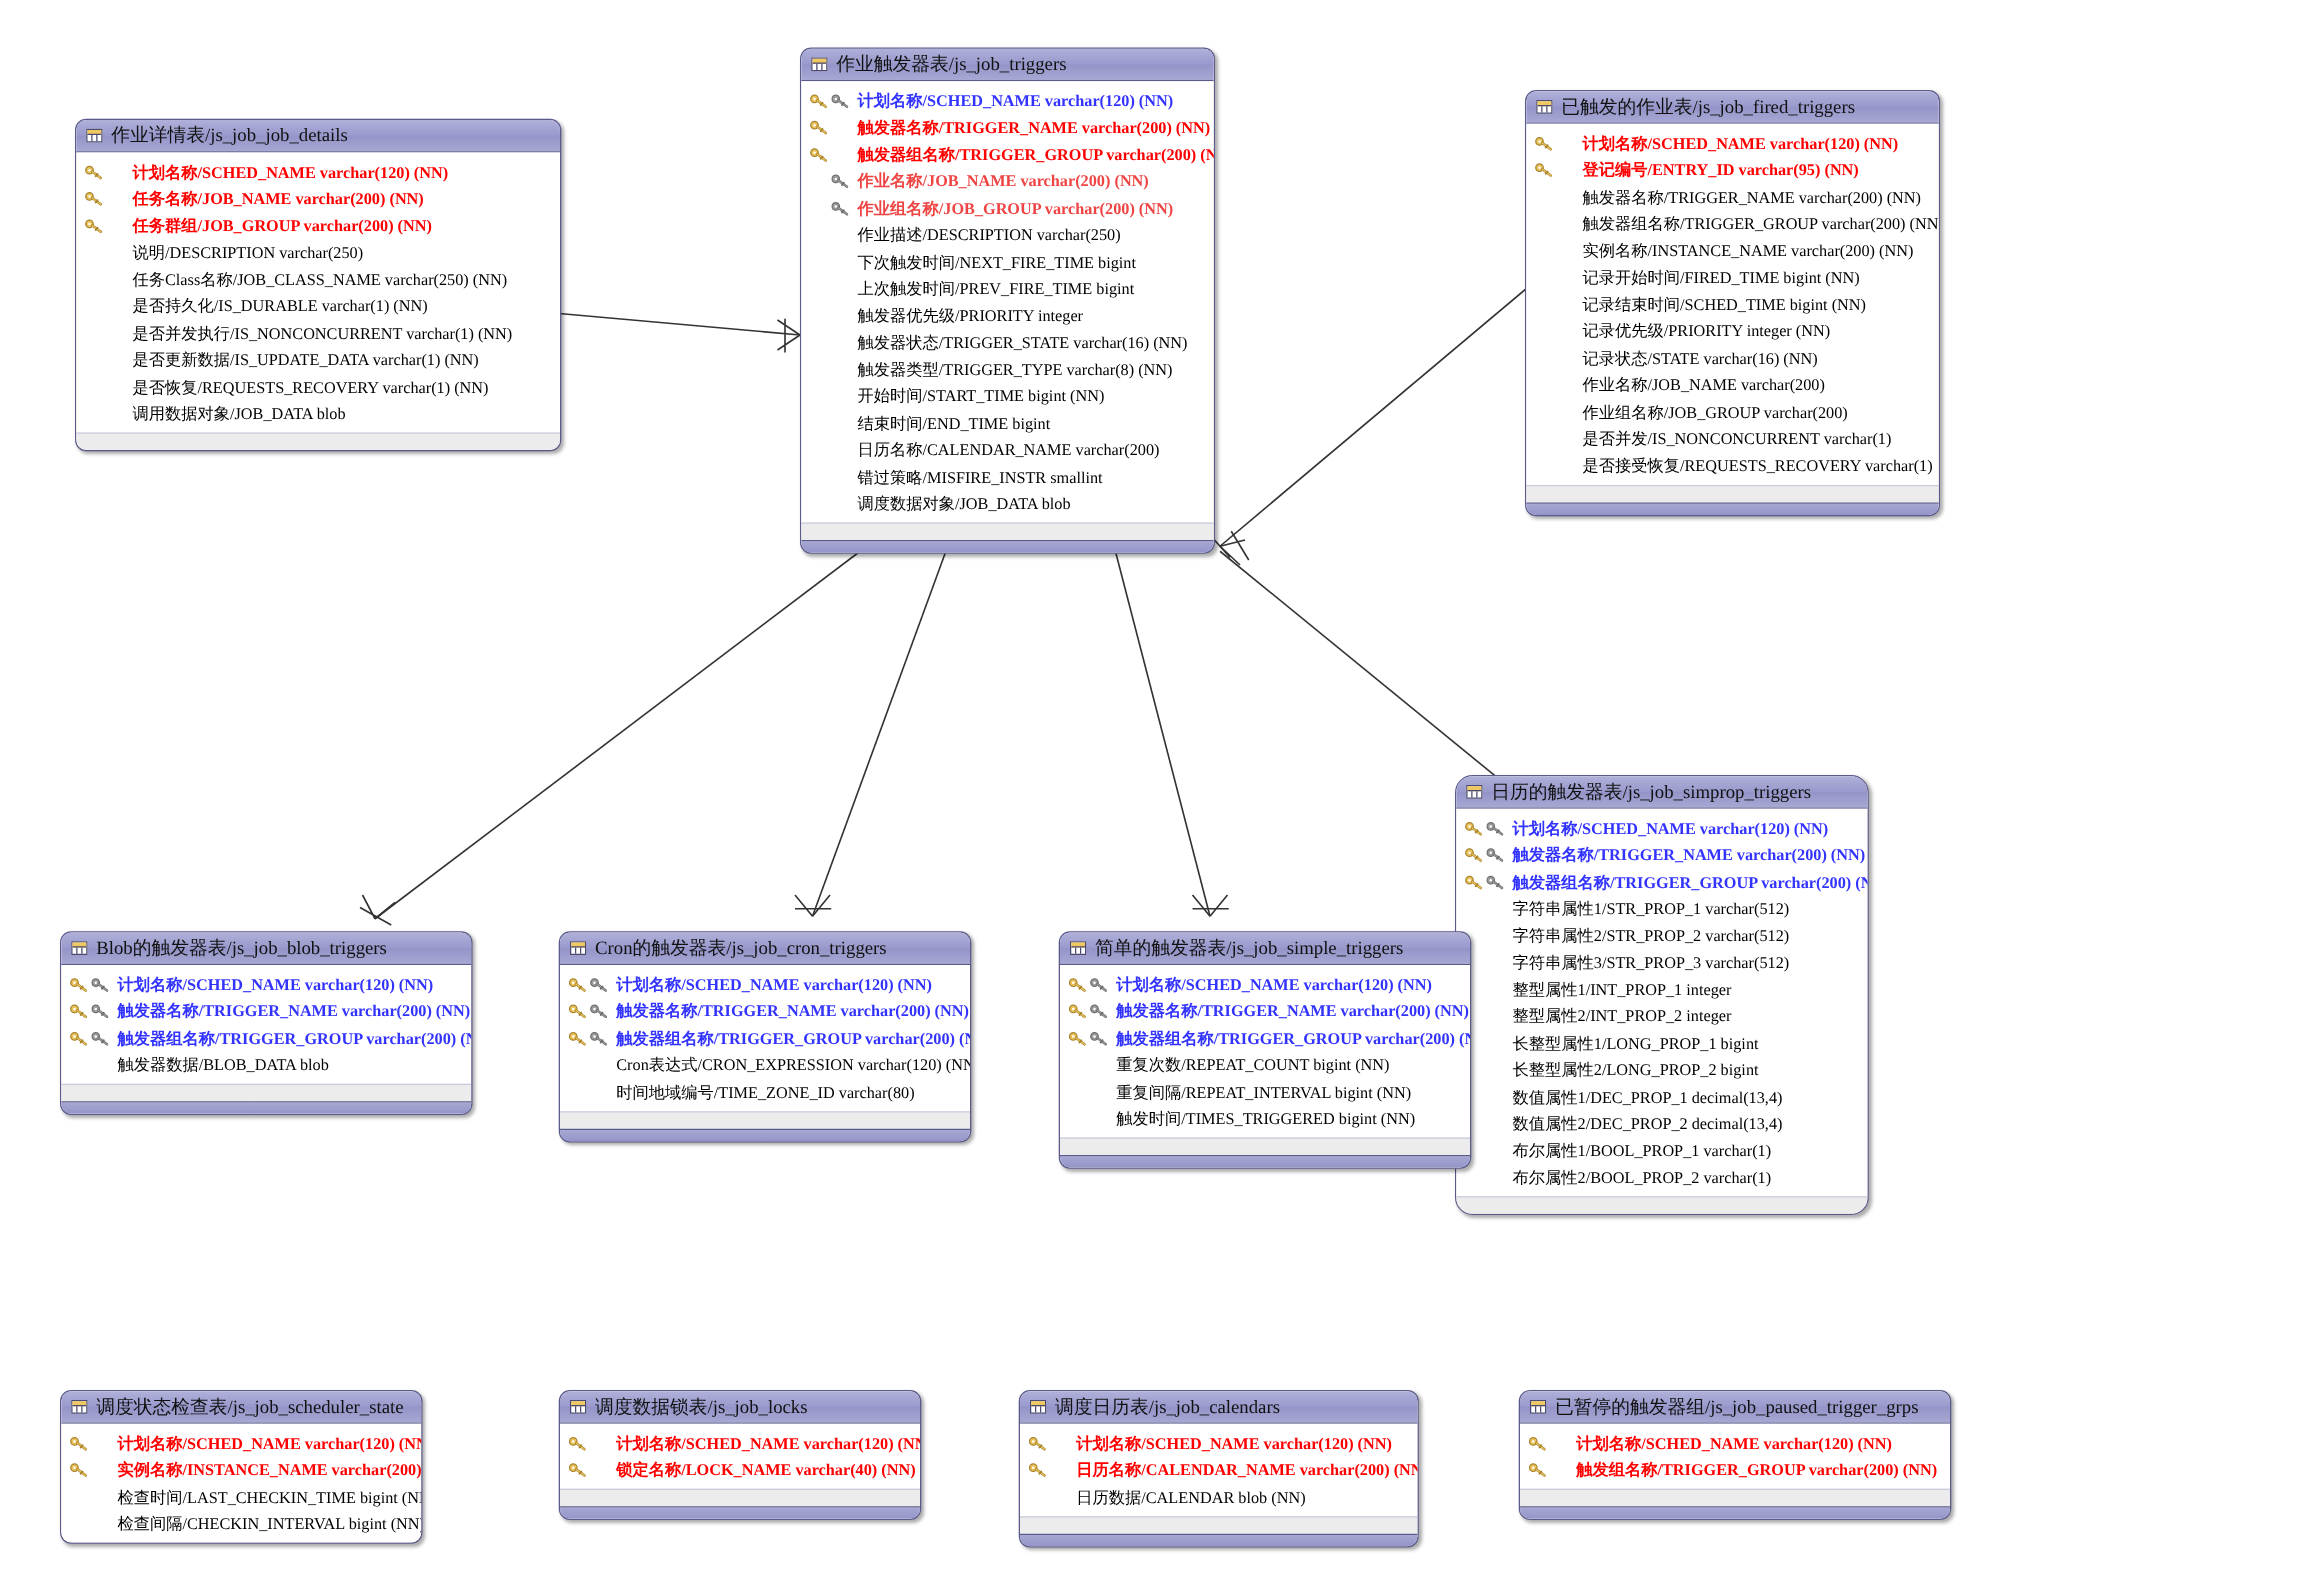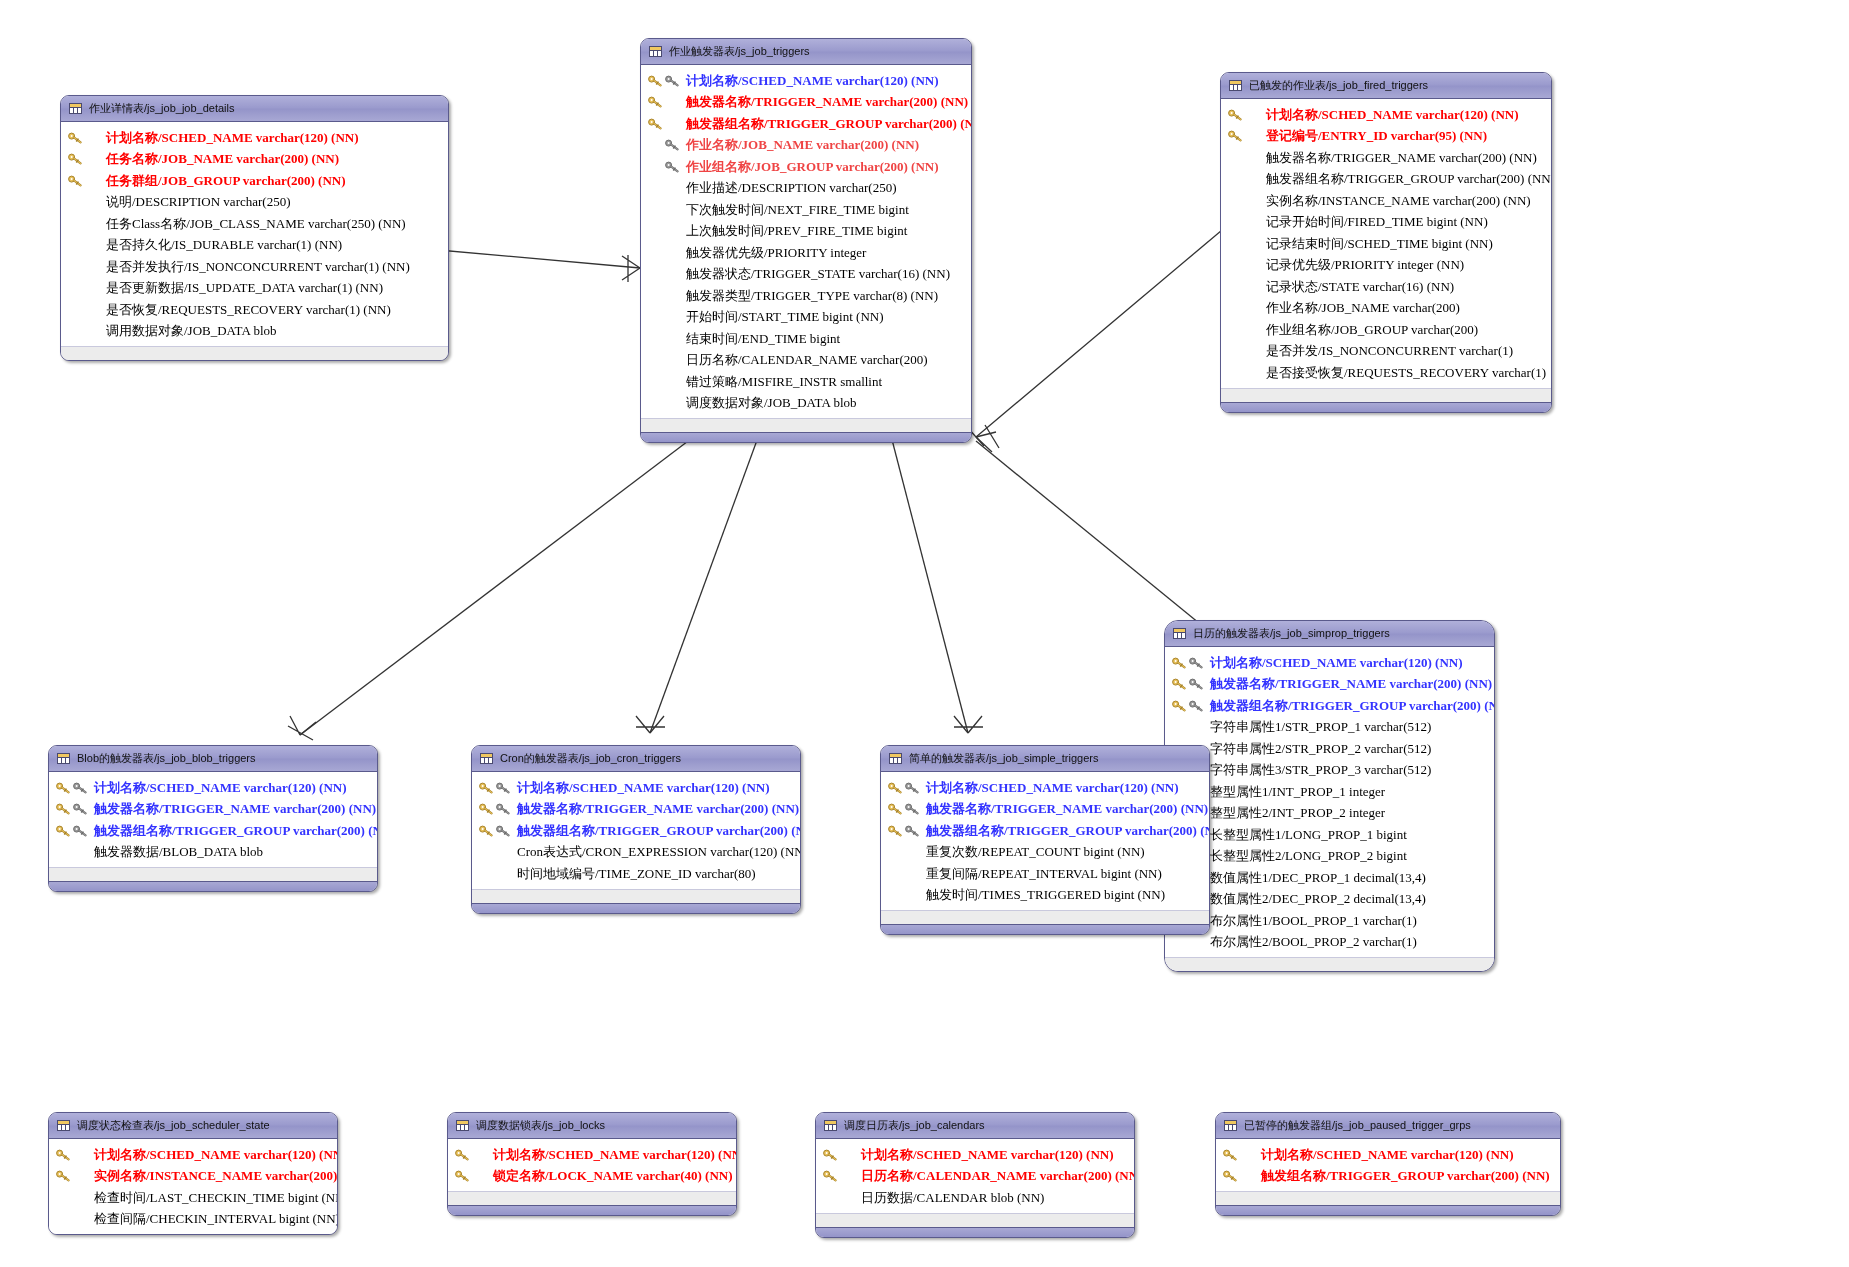--- a/index.html
+++ b/index.html
@@ -36,21 +36,21 @@
   .tbl-icon:before{
     content:"";position:absolute;left:0;right:0;top:0;height:3px;background:#f0c860;
     border-bottom:1px solid #4a4a70;
   }
   .tbl-icon:after{
     content:"";position:absolute;top:4px;bottom:0;left:3px;width:1px;
     background:#4a4a70;
     box-shadow:4px 0 0 0 #4a4a70;
   }
   .ent-title{
-    font-size:11px;color:#111111;white-space:nowrap;letter-spacing:0px;
+    font-size:15px;color:#111111;white-space:nowrap;letter-spacing:0px;font-family:Liberation Serif, serif;
   }
   .ent-body{padding:5px 0 4px 0;background:#ffffff;font-family:Liberation Serif, serif;}
   .attr{
     height:21.5px;display:flex;align-items:center;
     font-size:13px;white-space:nowrap;
     padding-left:7px;
   }
   .keycol{width:36px;flex:0 0 36px;display:flex;align-items:center;gap:3px;}
   .key{
     width:14px;height:12px;position:relative;flex:0 0 14px;display:inline-block;
@@ -729,21 +729,21 @@
             <span class="keycol">
               <span class="key"></span>
               <span class="key"></span>
             </span>
             <span class="attr-txt c-black">触发器数据/BLOB_DATA blob</span>
           </div>
         </div>
         <div class="ent-foot"></div>
         <div class="ent-foot2"></div>
       </div>
-      <div class="entity" style="left: 447px; top: 745px; width: 330px; margin-left: 24px;">
+      <div class="entity" style="left: 447px; top: 745px; width: 330px;">
         <div class="ent-head">
           <span class="tbl-icon"></span>
           <span class="ent-title">Cron的触发器表/js_job_cron_triggers</span>
         </div>
         <div class="ent-body">
           <div class="attr">
             <span class="keycol">
               <span class="key">
                 <svg width="14" height="12" viewBox="0 0 14 12">
                   <circle cx="3.6" cy="4.1" r="3.0" fill="#e8c15a" stroke="#a8842c" stroke-width="1"></circle>
@@ -822,21 +822,21 @@
             <span class="keycol">
               <span class="key"></span>
               <span class="key"></span>
             </span>
             <span class="attr-txt c-black">时间地域编号/TIME_ZONE_ID varchar(80)</span>
           </div>
         </div>
         <div class="ent-foot"></div>
         <div class="ent-foot2"></div>
       </div>
-      <div class="entity" style="left: 880px; top: 745px; width: 330px; text-align: right;">
+      <div class="entity" style="left: 847px; top: 745px; width: 330px; text-align: right;">
         <div class="ent-head">
           <span class="tbl-icon"></span>
           <span class="ent-title">简单的触发器表/js_job_simple_triggers</span>
         </div>
         <div class="ent-body">
           <div class="attr">
             <span class="keycol">
               <span class="key">
                 <svg width="14" height="12" viewBox="0 0 14 12">
                   <circle cx="3.6" cy="4.1" r="3.0" fill="#e8c15a" stroke="#a8842c" stroke-width="1"></circle>

